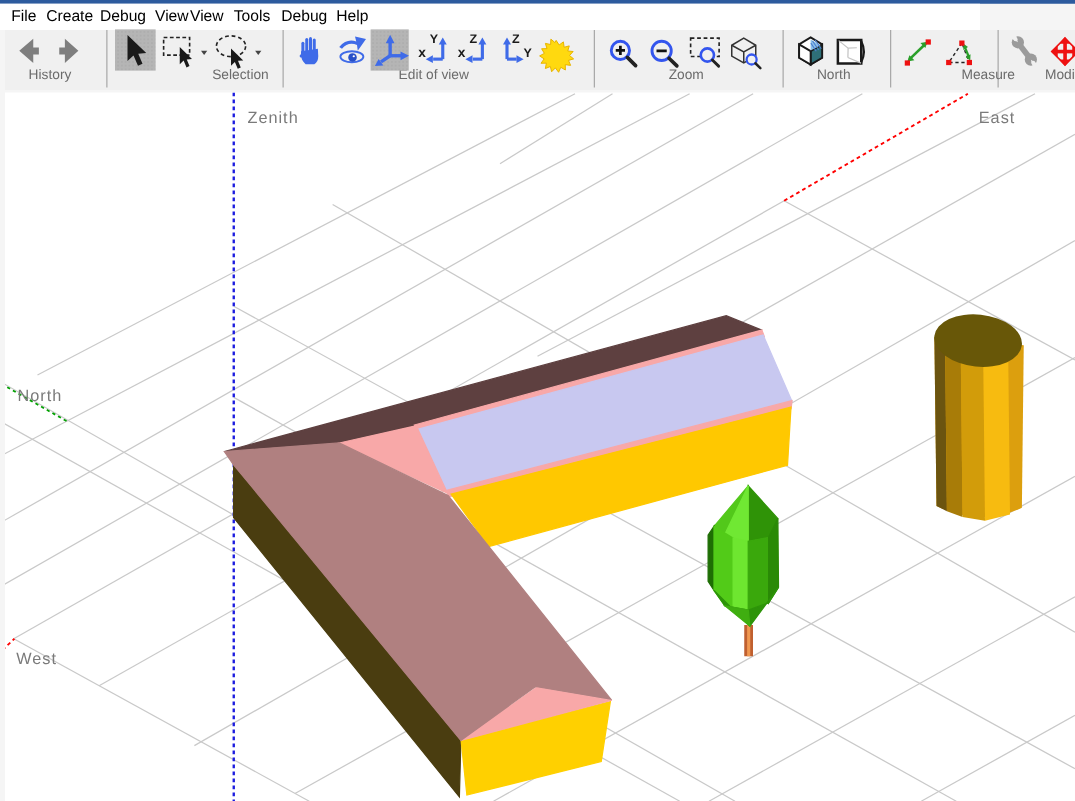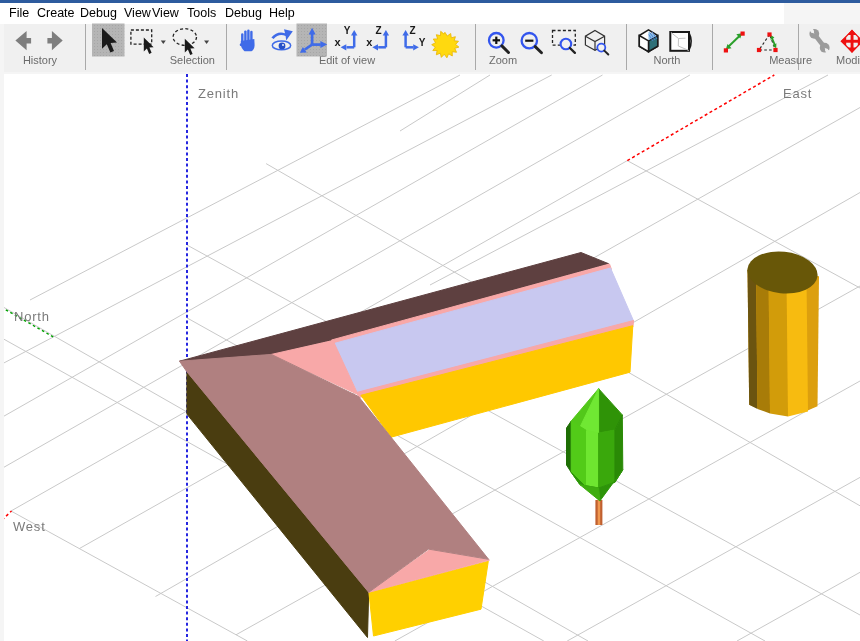--- a/index.html
+++ b/index.html
@@ -22,21 +22,21 @@
 <div class="toolbar"></div>
 <div style="position:absolute;left:85px;top:24px;width:1px;height:46px;background:#a9a9a9"></div>
 <div style="position:absolute;left:226px;top:24px;width:1px;height:46px;background:#a9a9a9"></div>
 <div style="position:absolute;left:475px;top:24px;width:1px;height:46px;background:#a9a9a9"></div>
 <div style="position:absolute;left:626px;top:24px;width:1px;height:46px;background:#a9a9a9"></div>
 <div style="position:absolute;left:712px;top:24px;width:1px;height:46px;background:#a9a9a9"></div>
 <div style="position:absolute;left:798px;top:24px;width:1px;height:46px;background:#a9a9a9"></div>
 <div style="position:absolute;left:-20px;top:54px;width:120px;text-align:center;font-size:11px;color:#6b6b6b">History</div>
 <div style="position:absolute;left:95px;top:54px;width:120px;text-align:right;font-size:11px;color:#6b6b6b">Selection</div>
 <div style="position:absolute;left:287px;top:54px;width:120px;text-align:center;font-size:11px;color:#6b6b6b">Edit of view</div>
-<div style="position:absolute;left:489px;top:54px;width:120px;text-align:left;font-size:11px;color:#6b6b6b">Zoom</div>
+<div style="position:absolute;left:489px;top:54px;width:120px;text-align:center;font-size:11px;color:#6b6b6b">Zoom</div>
 <div style="position:absolute;left:607px;top:54px;width:120px;text-align:center;font-size:11px;color:#6b6b6b">North</div>
 <div style="position:absolute;left:692px;top:54px;width:120px;text-align:right;font-size:11px;color:#6b6b6b">Measure</div>
 <div style="position:absolute;left:836px;top:54px;width:60px;font-size:11px;color:#6b6b6b">Modific</div>
 <div class="viewport"></div>
 
 <svg width="856" height="567" style="position:absolute;left:4px;top:74px">
 <g transform="translate(-4,-74)">
  <g stroke="#c9c9c9" stroke-width="1" fill="none">
  <line x1="30" y1="300" x2="460" y2="75"></line>
 <line x1="0" y1="365" x2="551.7" y2="75"></line>

